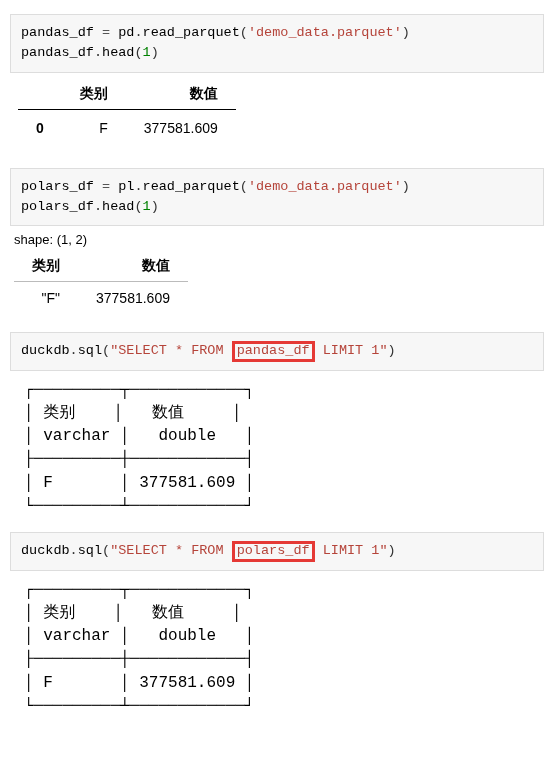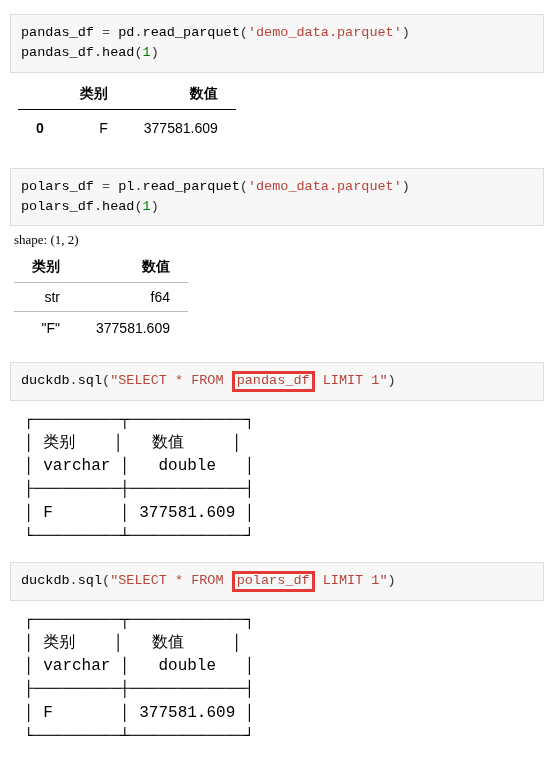--- a/index.html
+++ b/index.html
@@ -37,21 +37,21 @@
     padding: 6px 18px;
     border-bottom: 1px solid #000;
     font-weight: 700;
   }
   .pandas-out td {
     text-align: right;
     padding: 10px 18px;
   }
   .pandas-out .idx { font-weight: 700; text-align: left; }
 
-  .polars-shape { margin: 6px 0 4px 4px; font-size: 13px; font-family: Liberation Serif, serif; }
+  .polars-shape { margin: 6px 0 4px 4px; font-size: 13px; }
   .polars-out {
     margin: 0 0 18px 4px;
     font-size: 14px;
   }
   .polars-out table { border-collapse: collapse; }
   .polars-out th {
     padding: 6px 18px;
     text-align: right;
     border-bottom: 1px solid #bbb;
     font-weight: 700;
@@ -107,24 +107,20 @@
 <span class="tok-name">polars_df</span><span class="tok-punc">.</span><span class="tok-name">head</span><span class="tok-punc">(</span><span class="tok-num">1</span><span class="tok-punc">)</span></div>
 
 <div class="polars-shape">shape: (1, 2)</div>
 <div class="polars-out">
 <table>
   <tbody>
         <tr>
     <th>类别</th>
     <th>数值</th>
   </tr>
-  <tr class="dtype">
-    <td>str</td>
-    <td>f64</td>
-  </tr>
   <tr class="data">
     <td>"F"</td>
     <td>377581.609</td>
   </tr>
 </tbody>
     </table>
 </div>
 
 <div class="code-cell"><span class="tok-name">duckdb</span><span class="tok-punc">.</span><span class="tok-name">sql</span><span class="tok-punc">(</span><span class="tok-str">"SELECT * FROM </span><span class="red-box"><span class="tok-str">pandas_df</span></span><span class="tok-str"> LIMIT 1"</span><span class="tok-punc">)</span></div>
 

